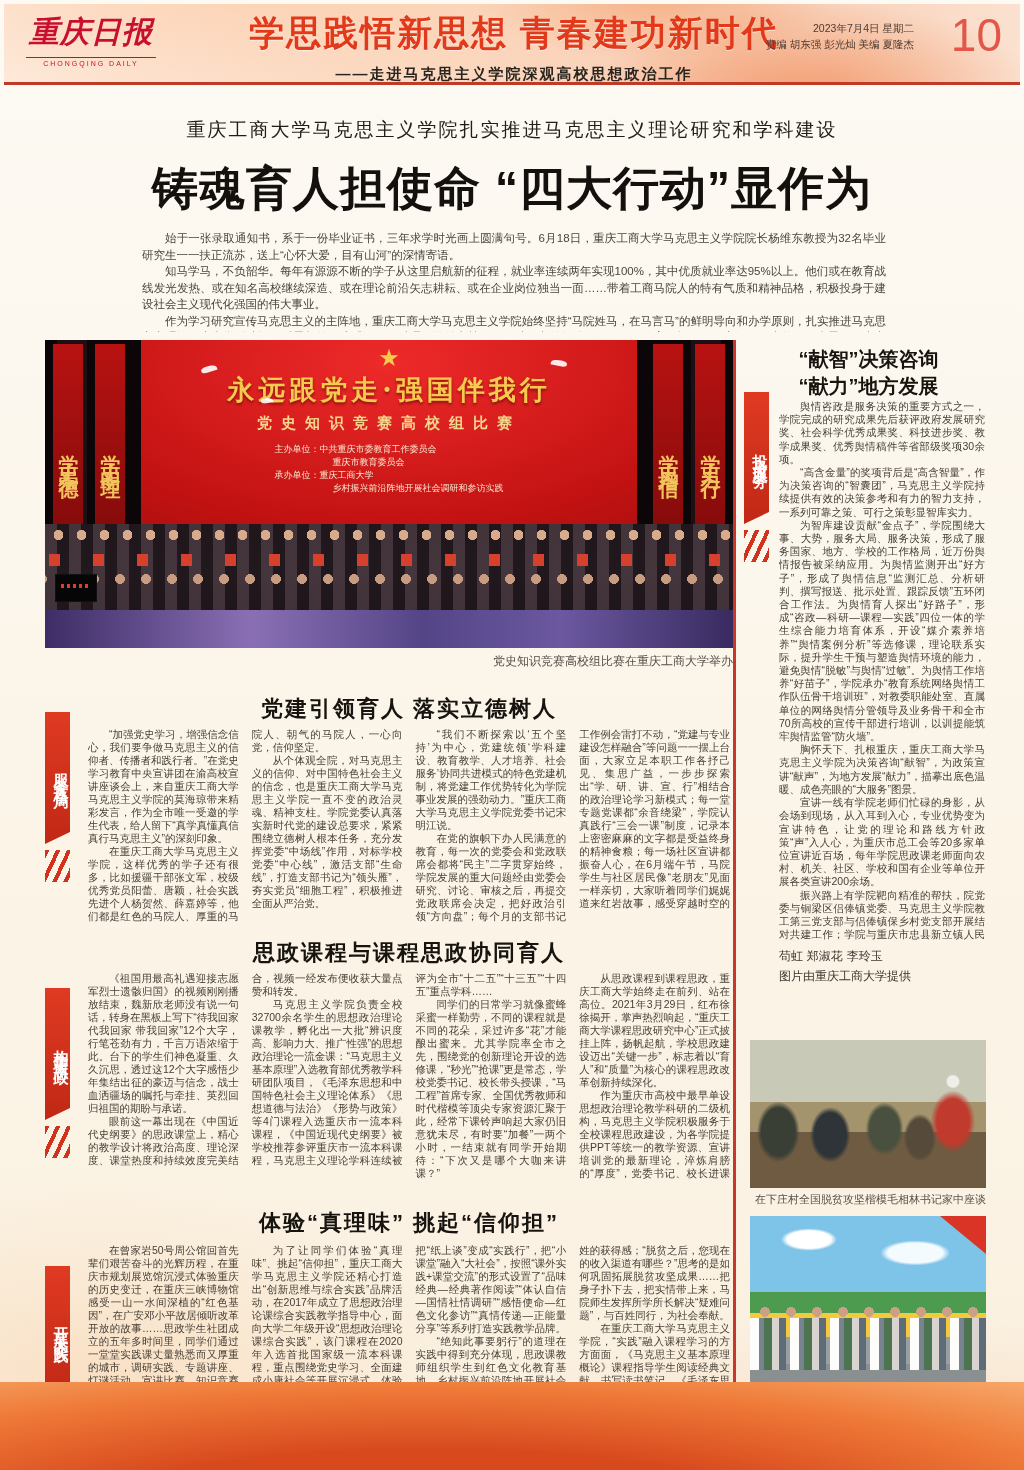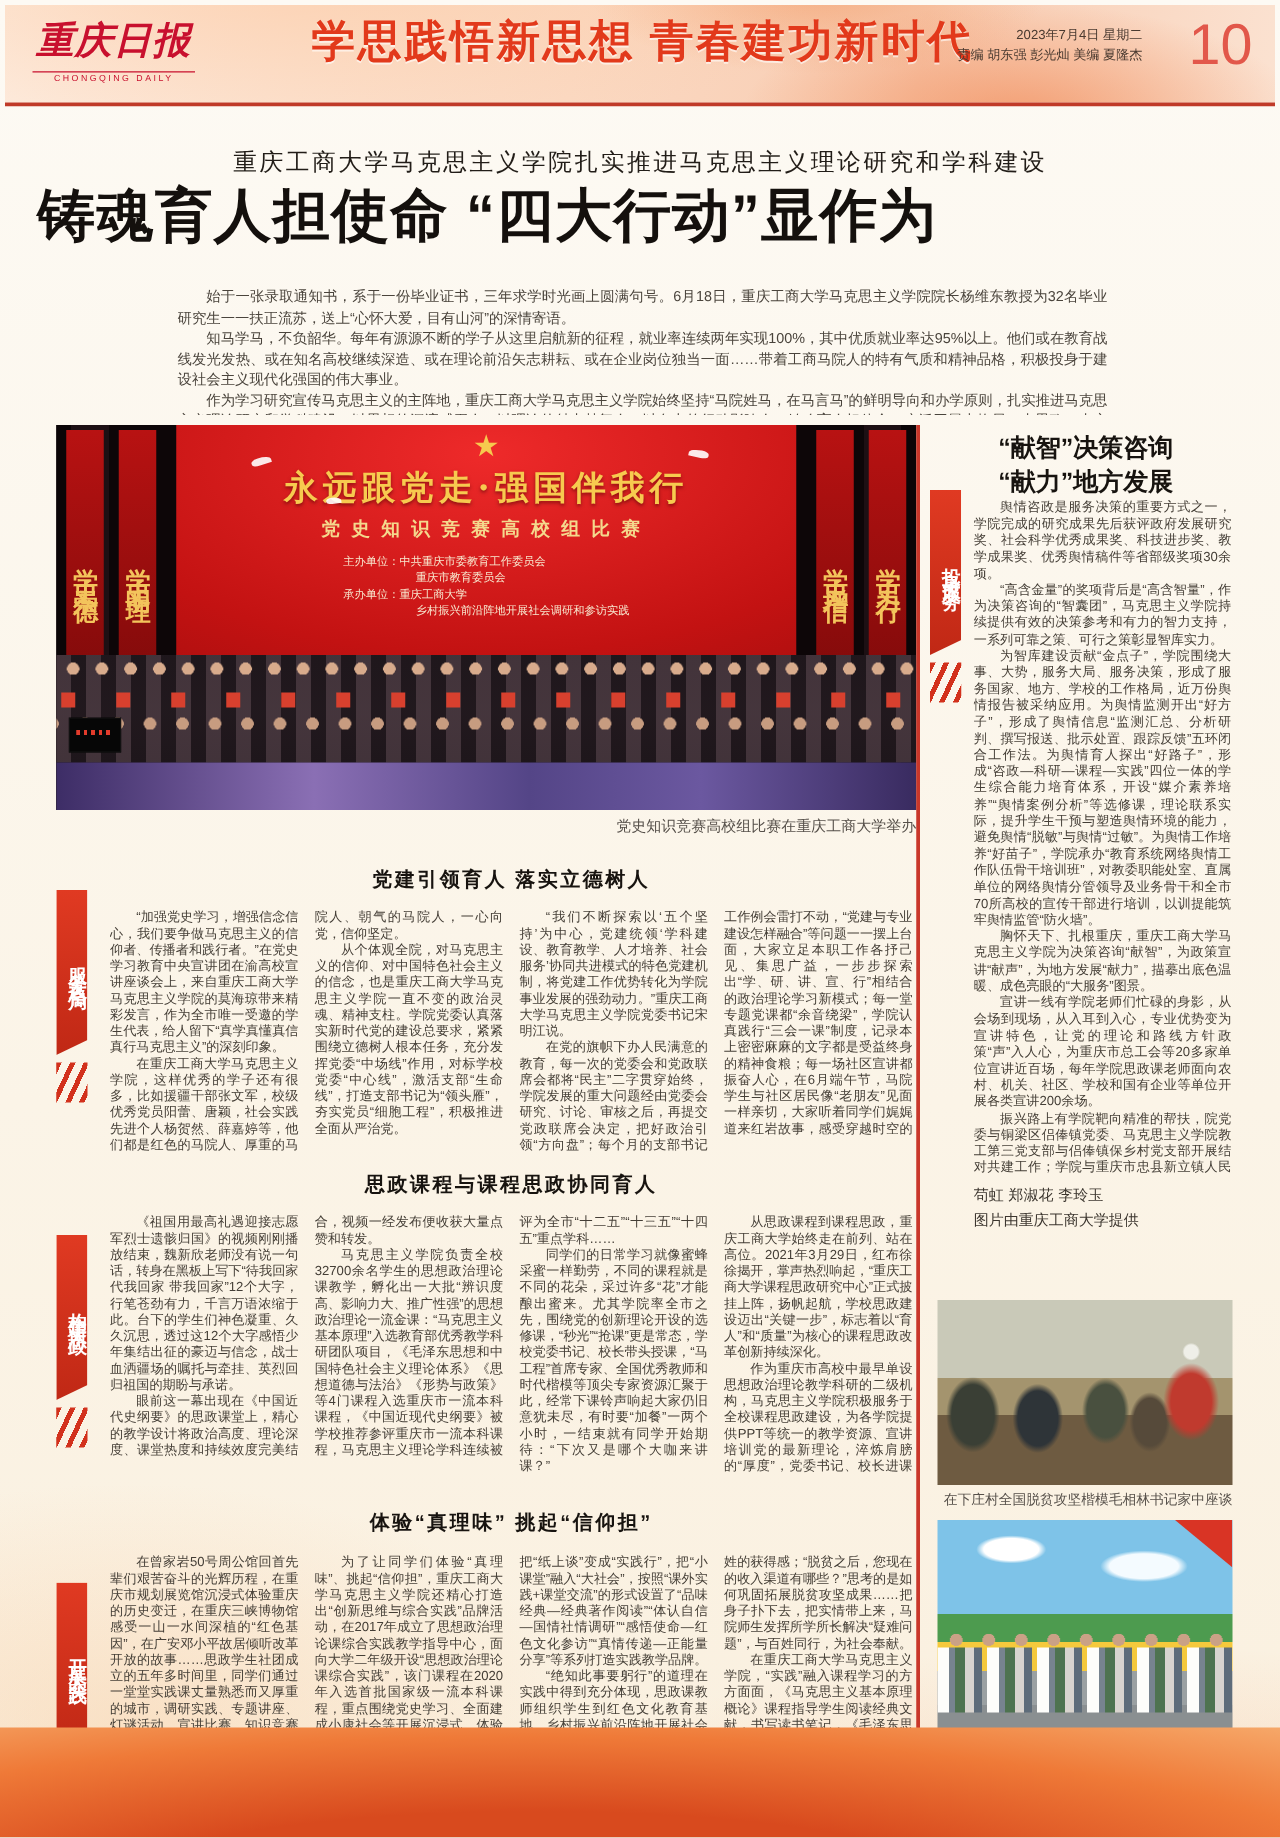--- a/index.html
+++ b/index.html
@@ -20,21 +20,21 @@
   .masthead{position:absolute;left:22px;top:8px;width:130px;text-align:center;}
   .masthead-cn{font-family:"DejaVu Serif",serif;font-size:30px;font-weight:800;color:#c8102e;font-style:italic;letter-spacing:1px;}
   .masthead-en{margin-top:4px;font-size:7px;letter-spacing:2px;color:#c8102e;border-top:1px solid #c8102e;padding-top:2px;}
   .banner{position:absolute;left:200px;width:620px;top:6px;text-align:center;}
   .banner-title{font-size:35px;font-weight:800;color:#e2391b;letter-spacing:2px;text-shadow:0 1px 0 rgba(255,255,255,.6);}
   .banner-sub{margin-top:8px;font-size:15px;font-weight:700;color:#2a241e;letter-spacing:2px;}
   .issue{position:absolute;right:106px;top:16px;text-align:right;font-size:10.5px;line-height:16px;color:#4a3a30;}
   .pagenum{position:absolute;right:18px;top:4px;font-size:46px;font-weight:300;color:#e2574a;}
   
   .kicker{position:absolute;left:60px;right:60px;top:117px;text-align:center;font-size:19px;color:#221d18;letter-spacing:2px;}
-  .headline{position:absolute;left:30px;right:30px;top:142px;margin:0;font-size:46px;font-weight:800;color:#14100d;letter-spacing:1px;}
+  .headline{position:absolute;left:30px;right:30px;top:142px;margin:16px;text-align:center;font-size:46px;font-weight:800;color:#14100d;letter-spacing:1px;}
   .lead{position:absolute;left:142px;top:230px;width:744px;height:102px;overflow:hidden;font-size:11.5px;line-height:16.5px;text-align:justify;color:#4a443c;}
   .lead p{margin:0;text-indent:2em;}
   
   .mphoto{position:absolute;left:45px;top:340px;width:688px;height:308px;overflow:hidden;background:#120a0e;}
   .wall{position:absolute;top:0;bottom:0;width:96px;background:linear-gradient(90deg,#0b0507 0 12px,#1d1014 12px 42px,#0d0608 42px 96px);}
   .wallL{left:0}.wallR{right:0;transform:scaleX(-1);}
   .bv{position:absolute;top:4px;height:212px;width:30px;background:linear-gradient(#b81212,#7e0a0a);
       color:#f3c45c;writing-mode:vertical-rl;text-orientation:upright;font-family:"DejaVu Serif",serif;
       font-weight:700;font-size:20px;letter-spacing:8px;text-align:center;padding-top:10px;box-sizing:border-box;}
   .bl1{left:8px}.bl2{left:50px}.br1{right:50px}.br2{right:8px}
@@ -75,21 +75,21 @@
     text-align:center;padding:12px 0 20px;box-sizing:border-box;
     clip-path:polygon(0 0,100% 0,100% calc(100% - 12px),0 100%);}
   .stripes{position:absolute;width:25px;height:32px;
     background:repeating-linear-gradient(115deg,#d2311c 0 4px,transparent 4px 10px);}
   .rb1{left:45px;top:712px;height:132px}.sp1{left:45px;top:850px}
   .rb2{left:45px;top:988px;height:132px}.sp2{left:45px;top:1126px}
   .rb3{left:45px;top:1266px;height:132px}.sp3{left:45px;top:1404px}
   .rb4{left:744px;top:392px;height:132px}.sp4{left:744px;top:530px}
   
   .sec-title{position:absolute;left:88px;width:642px;margin:0;text-align:center;
-    font-size:16px;font-weight:800;color:#17130f;letter-spacing:2px;}
+    font-size:22px;font-weight:800;color:#17130f;letter-spacing:2px;}
   .st1{top:694px}.st2{top:938px}.st3{top:1208px}
   .colset{position:absolute;left:88px;width:642px;column-count:4;column-gap:13px;
     font-size:10.5px;line-height:13px;text-align:justify;color:#443e36;overflow:hidden;}
   .colset p{margin:0;text-indent:2em;}
   .cs1{top:728px;height:206px}.cs2{top:972px;height:212px}.cs3{top:1244px;height:200px}
   
   .rc-title{position:absolute;left:752px;width:233px;top:346px;margin:0;text-align:center;
     font-size:20px;font-weight:800;line-height:27px;color:#17130f;}
   .rc-text{position:absolute;left:779px;top:400px;width:206px;height:540px;overflow:hidden;
     font-size:10.5px;line-height:13.2px;text-align:justify;color:#443e36;}
@@ -134,20 +134,21 @@
 
 <div class="page">
 
   <header class="hdr">
     <div class="masthead">
       <div class="masthead-cn">重庆日报</div>
       <div class="masthead-en">CHONGQING DAILY</div>
     </div>
     <div class="banner">
       <div class="banner-title">学思践悟新思想 青春建功新时代</div>
+      <div class="banner-sub">——走进马克思主义学院深观高校思想政治工作</div>
     </div>
     <div class="issue">
       <div>2023年7月4日 星期二</div>
       <div>责编 胡东强 彭光灿 美编 夏隆杰</div>
     </div>
     <div class="pagenum">10</div>
   </header>
 
   <div class="kicker">重庆工商大学马克思主义学院扎实推进马克思主义理论研究和学科建设</div>
   <h1 class="headline">铸魂育人担使命 “四大行动”显作为</h1>

